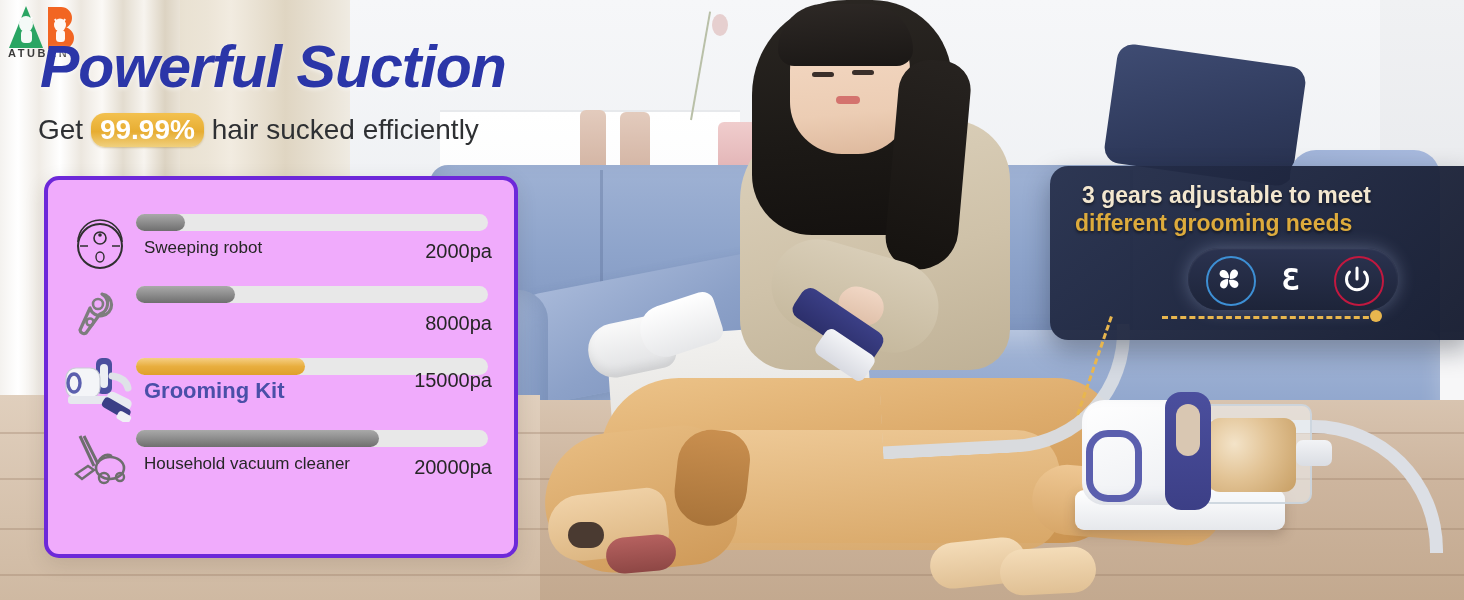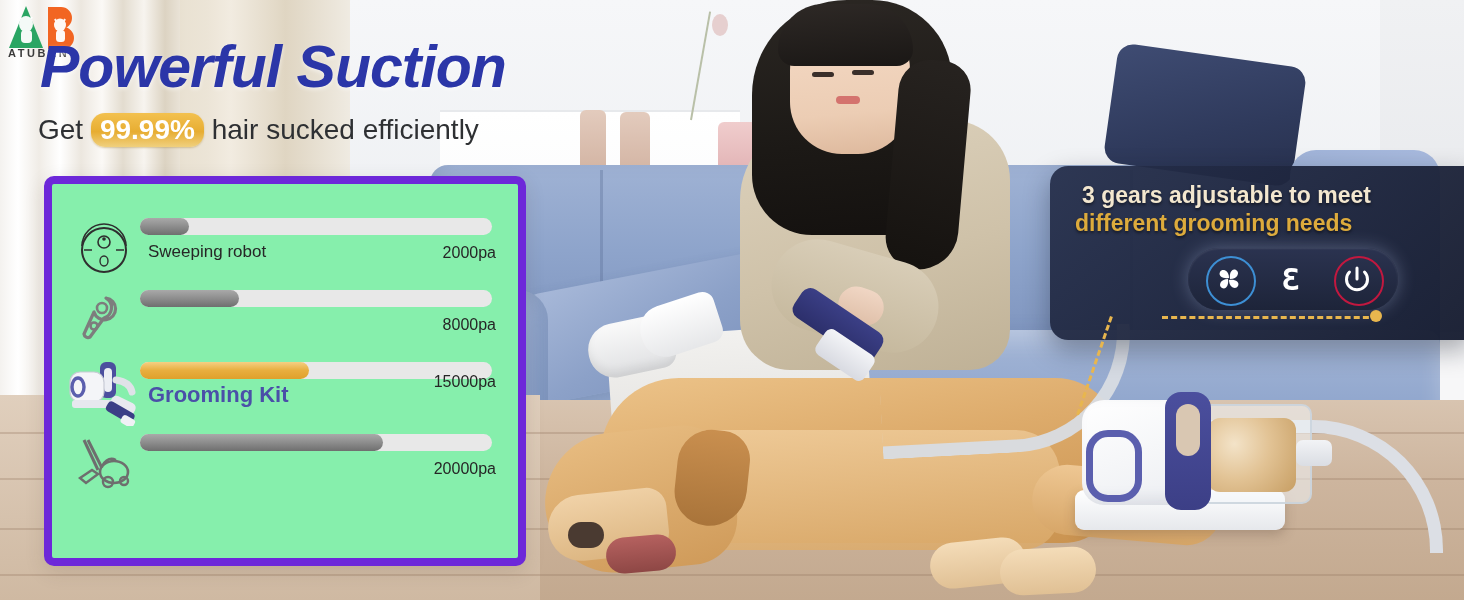--- a/index.html
+++ b/index.html
@@ -189,33 +189,33 @@
     text-shadow:0 2px 4px rgba(255,255,255,.55);}
   .subline{position:absolute;left:38px;top:113px;font-size:28px;color:#2e3033;
     white-space:nowrap;}
   .pct{display:inline-block;position:relative;font-weight:bold;color:#ffffff;
     padding:1px 9px;border-radius:14px;
     background:linear-gradient(180deg,#f3c14f 0%,#e7ad32 55%,#f0d07e 100%);
     box-shadow:0 1px 2px rgba(160,120,30,.35);}
 
   
   .card{position:absolute;left:44px;top:176px;width:466px;height:374px;
-    background:#86efac;border:8px solid #6d28d9;border-radius:10px;
+    background:#f0abfc;border:4px solid #6d28d9;border-radius:15px;
     box-shadow:0 6px 20px rgba(60,50,30,.13);}
   .row{position:absolute;left:0;width:466px;height:72px;}
   .row .ico{position:absolute;left:20px;top:4px;width:64px;height:64px;}
   .bar-track{position:absolute;left:88px;top:6px;width:352px;height:17px;
     border-radius:9px;background:#e8e8e8;}
   .bar-fill{position:absolute;left:0;top:0;height:17px;border-radius:9px;
     background:linear-gradient(180deg,#a9a9a9 0%,#8e8e8e 48%,#6f6f6f 100%);}
   .bar-fill.gold{
     background:linear-gradient(180deg,#f5cf84 0%,#e8ae3e 50%,#dfa02b 100%);}
   .row .label{position:absolute;left:96px;top:30px;font-size:17px;color:#262626;
     white-space:nowrap;}
-  .row .value{position:absolute;right:22px;top:32px;font-size:16px;color:#262626;
+  .row .value{position:absolute;right:22px;top:32px;font-size:20px;color:#262626;
     white-space:nowrap;}
   .row.hl .label{left:96px;top:26px;font-size:22px;font-weight:bold;color:#4a4fa8;}
   .row.hl .value{top:17px;margin-left:27px;}
 
   
   .callout{position:absolute;left:1050px;top:166px;width:420px;height:174px;
     border-radius:18px 0 0 18px;
     background:linear-gradient(135deg,rgba(37,46,74,.93) 0%,rgba(28,35,58,.95) 60%,rgba(22,28,48,.96) 100%);
     box-shadow:0 10px 26px rgba(15,20,35,.35);}
   .co-l1{position:absolute;left:32px;top:16px;font-size:23px;font-weight:bold;
@@ -404,20 +404,21 @@
           <path d="M8 46 l12 -8 l6 4 l-12 9 z" fill="none" stroke="#6e6e6e" stroke-width="2.4"></path>
           <ellipse cx="42" cy="40" rx="14" ry="11" fill="none" stroke="#6e6e6e" stroke-width="2.6"></ellipse>
           <circle cx="36" cy="50" r="5" fill="none" stroke="#6e6e6e" stroke-width="2.4"></circle>
           <circle cx="52" cy="49" r="4" fill="none" stroke="#6e6e6e" stroke-width="2.4"></circle>
           <path d="M30 34 q6 -10 14 -6" fill="none" stroke="#6e6e6e" stroke-width="2.4"></path>
         </svg>
       </span>
       <span class="bar-track">
         <span class="bar-fill" style="width: 69%;"></span>
       </span>
+      <span class="label">Household vacuum cleaner</span>
       <span class="value">20000pa</span>
     </div>
 
   </div>
 
   <div class="callout">
     <div class="co-l1">3 gears adjustable to meet</div>
     <div class="co-l2">different grooming needs</div>
     <div class="pill">
       <span class="fan-ring">

